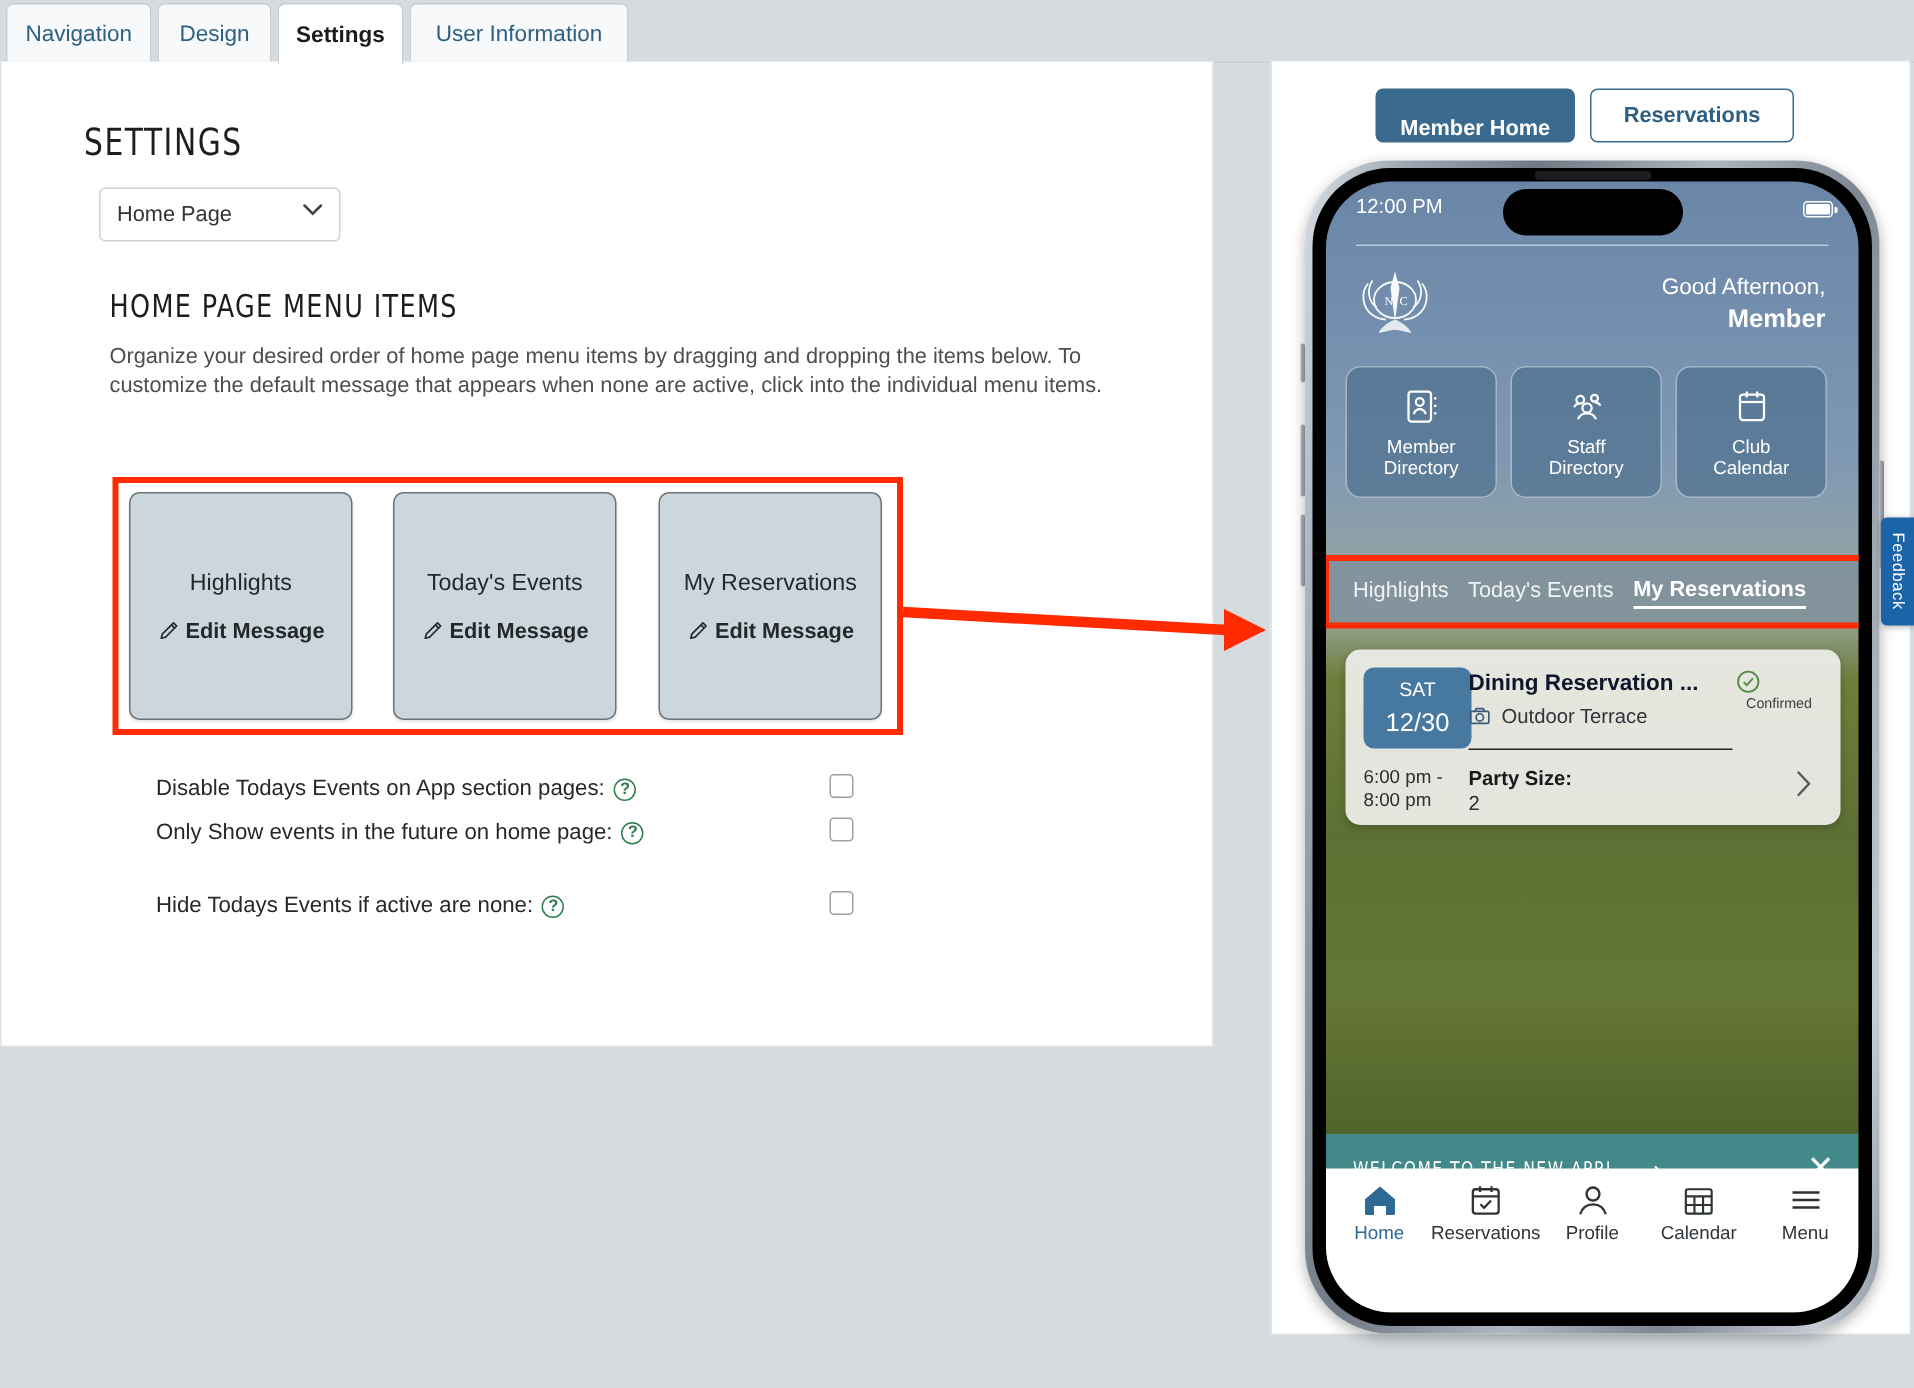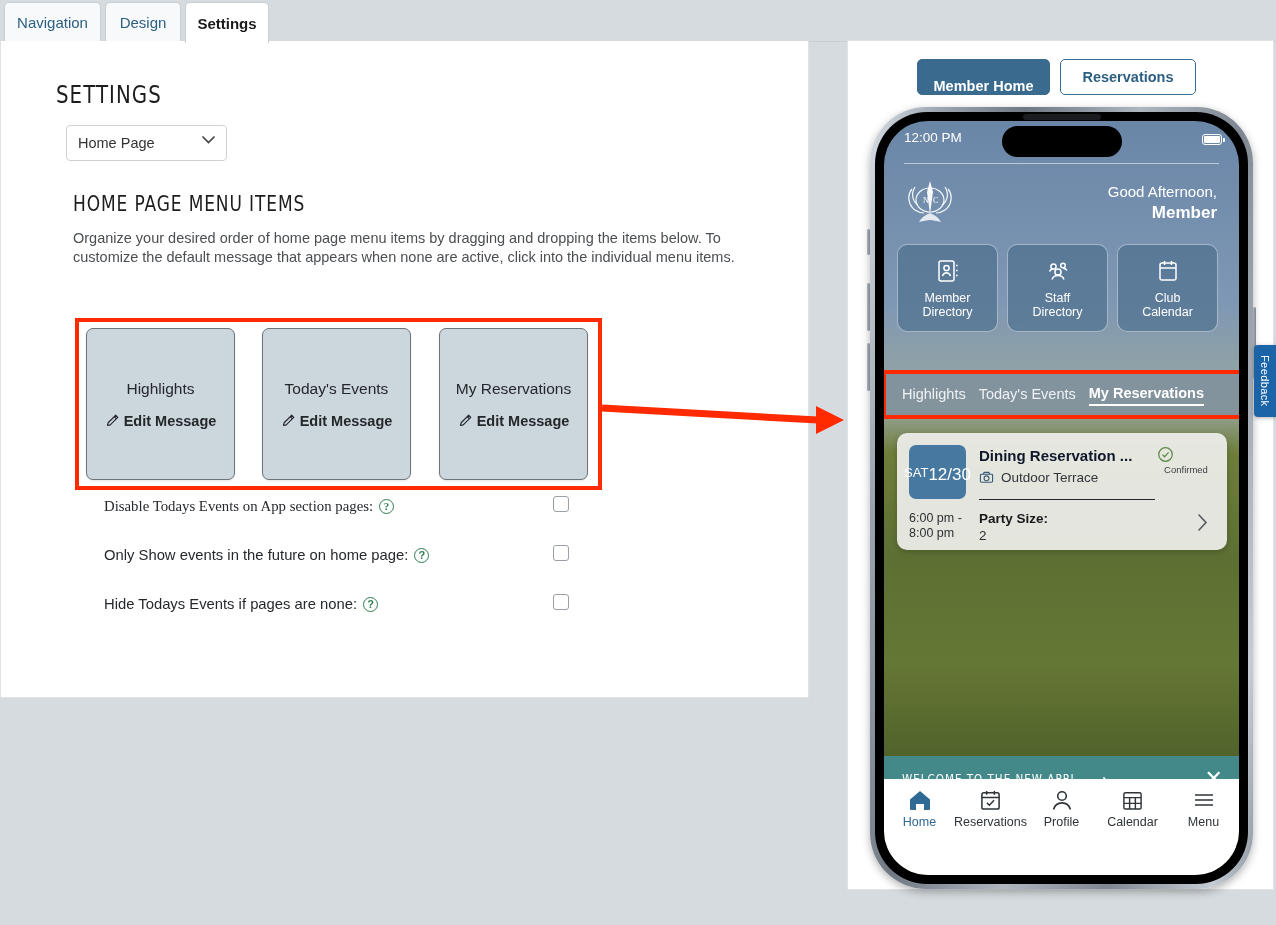--- a/index.html
+++ b/index.html
@@ -206,23 +206,23 @@
     border: 4px solid #ff2a00; z-index: 6; pointer-events: none;
   }
 
   
   .res-card {
     position: absolute; left: 13px; top: 312px; width: 330px; height: 117px;
     background: rgba(238,238,235,.93); border-radius: 10px; z-index: 5;
     box-shadow: 0 2px 6px rgba(0,0,0,.22); cursor: pointer;
   }
   .res-datechip {
-    position: absolute; left: 12px; top: 12px; width: 57px; height: 54px;
+    position: absolute; left: 12px; top: 12px; width: 72px; height: 54px;
     background: #4779a0; border-radius: 7px; color: #fff;
-    display: flex; flex-direction: row; align-items: center; justify-content: center;
+    display: flex; flex-direction: column; align-items: center; justify-content: center;
   }
   .res-datechip .d1 { font-size: 13px; }
   .res-datechip .d2 { font-size: 17px; font-weight: normal; margin-top: 5px; }
   .res-title {
     position: absolute; left: 82px; top: 14px; font-size: 15px; font-weight: bold; color: #0f172a;
   }
   .res-loc {
     position: absolute; left: 82px; top: 37px; font-size: 13.5px; color: #30353a;
     display: flex; align-items: center; gap: 7px;
   }
@@ -285,20 +285,23 @@
 
   <div class="tabstrip">
     <div class="tab" style="left:4px;width:97px;">
         <span>Navigation</span>
       </div>
     <div class="tab" style="left:105px;width:76px;">
         <span>Design</span>
       </div>
     <div class="tab active" style="left:185px;width:84px;">
         <span>Settings</span>
+      </div>
+    <div class="tab" style="left:273px;width:146px;">
+        <span>User Information</span>
       </div>
   </div>
 
   <div class="panel-left">
 
     <div class="page-title">SETTINGS</div>
 
     <select class="page-select">
       <option>Home Page</option>
     </select>
@@ -347,39 +350,39 @@
             <svg width="14" height="14" viewBox="0 0 16 16">
                 <path d="M12.2 1.4l2.4 2.4-8.6 8.6-3.1.7.7-3.1z" fill="none" stroke="#25282b" stroke-width="1.3" stroke-linejoin="round"></path>
                 <path d="M10.6 3l2.4 2.4" stroke="#25282b" stroke-width="1.3"></path>
               </svg>
           </span>
           <span>Edit Message</span>
         </div>
       </div>
     </div>
 
-    <div class="opt-row" style="top:457px;font-family:Liberation Serif, serif;">
+    <div class="opt-row" style="top:477px;">
       <div class="opt-label">
         <span>Disable Todays Events on App section pages:</span>
         <span class="help-icon">?</span>
       </div>
       <div class="opt-check" style="top:-2px;"></div>
     </div>
 
     <div class="opt-row" style="top:506px;">
       <div class="opt-label">
         <span>Only Show events in the future on home page:</span>
         <span class="help-icon">?</span>
       </div>
       <div class="opt-check" style="top:-2px;"></div>
     </div>
 
     <div class="opt-row" style="top:555px;">
       <div class="opt-label">
-        <span>Hide Todays Events if pages are none:</span>
+        <span>Hide Todays Events if active are none:</span>
         <span class="help-icon">?</span>
       </div>
       <div class="opt-check" style="top:-2px;"></div>
     </div>
   </div>
 
   <svg class="arrow-svg" width="250" height="44" viewBox="0 0 250 44">
     <path d="M2 10 L218 22" stroke="#ff2a00" stroke-width="7" fill="none"></path>
     <path d="M216 8 L244 22 L216 36 Z" fill="#ff2a00"></path>
   </svg>

